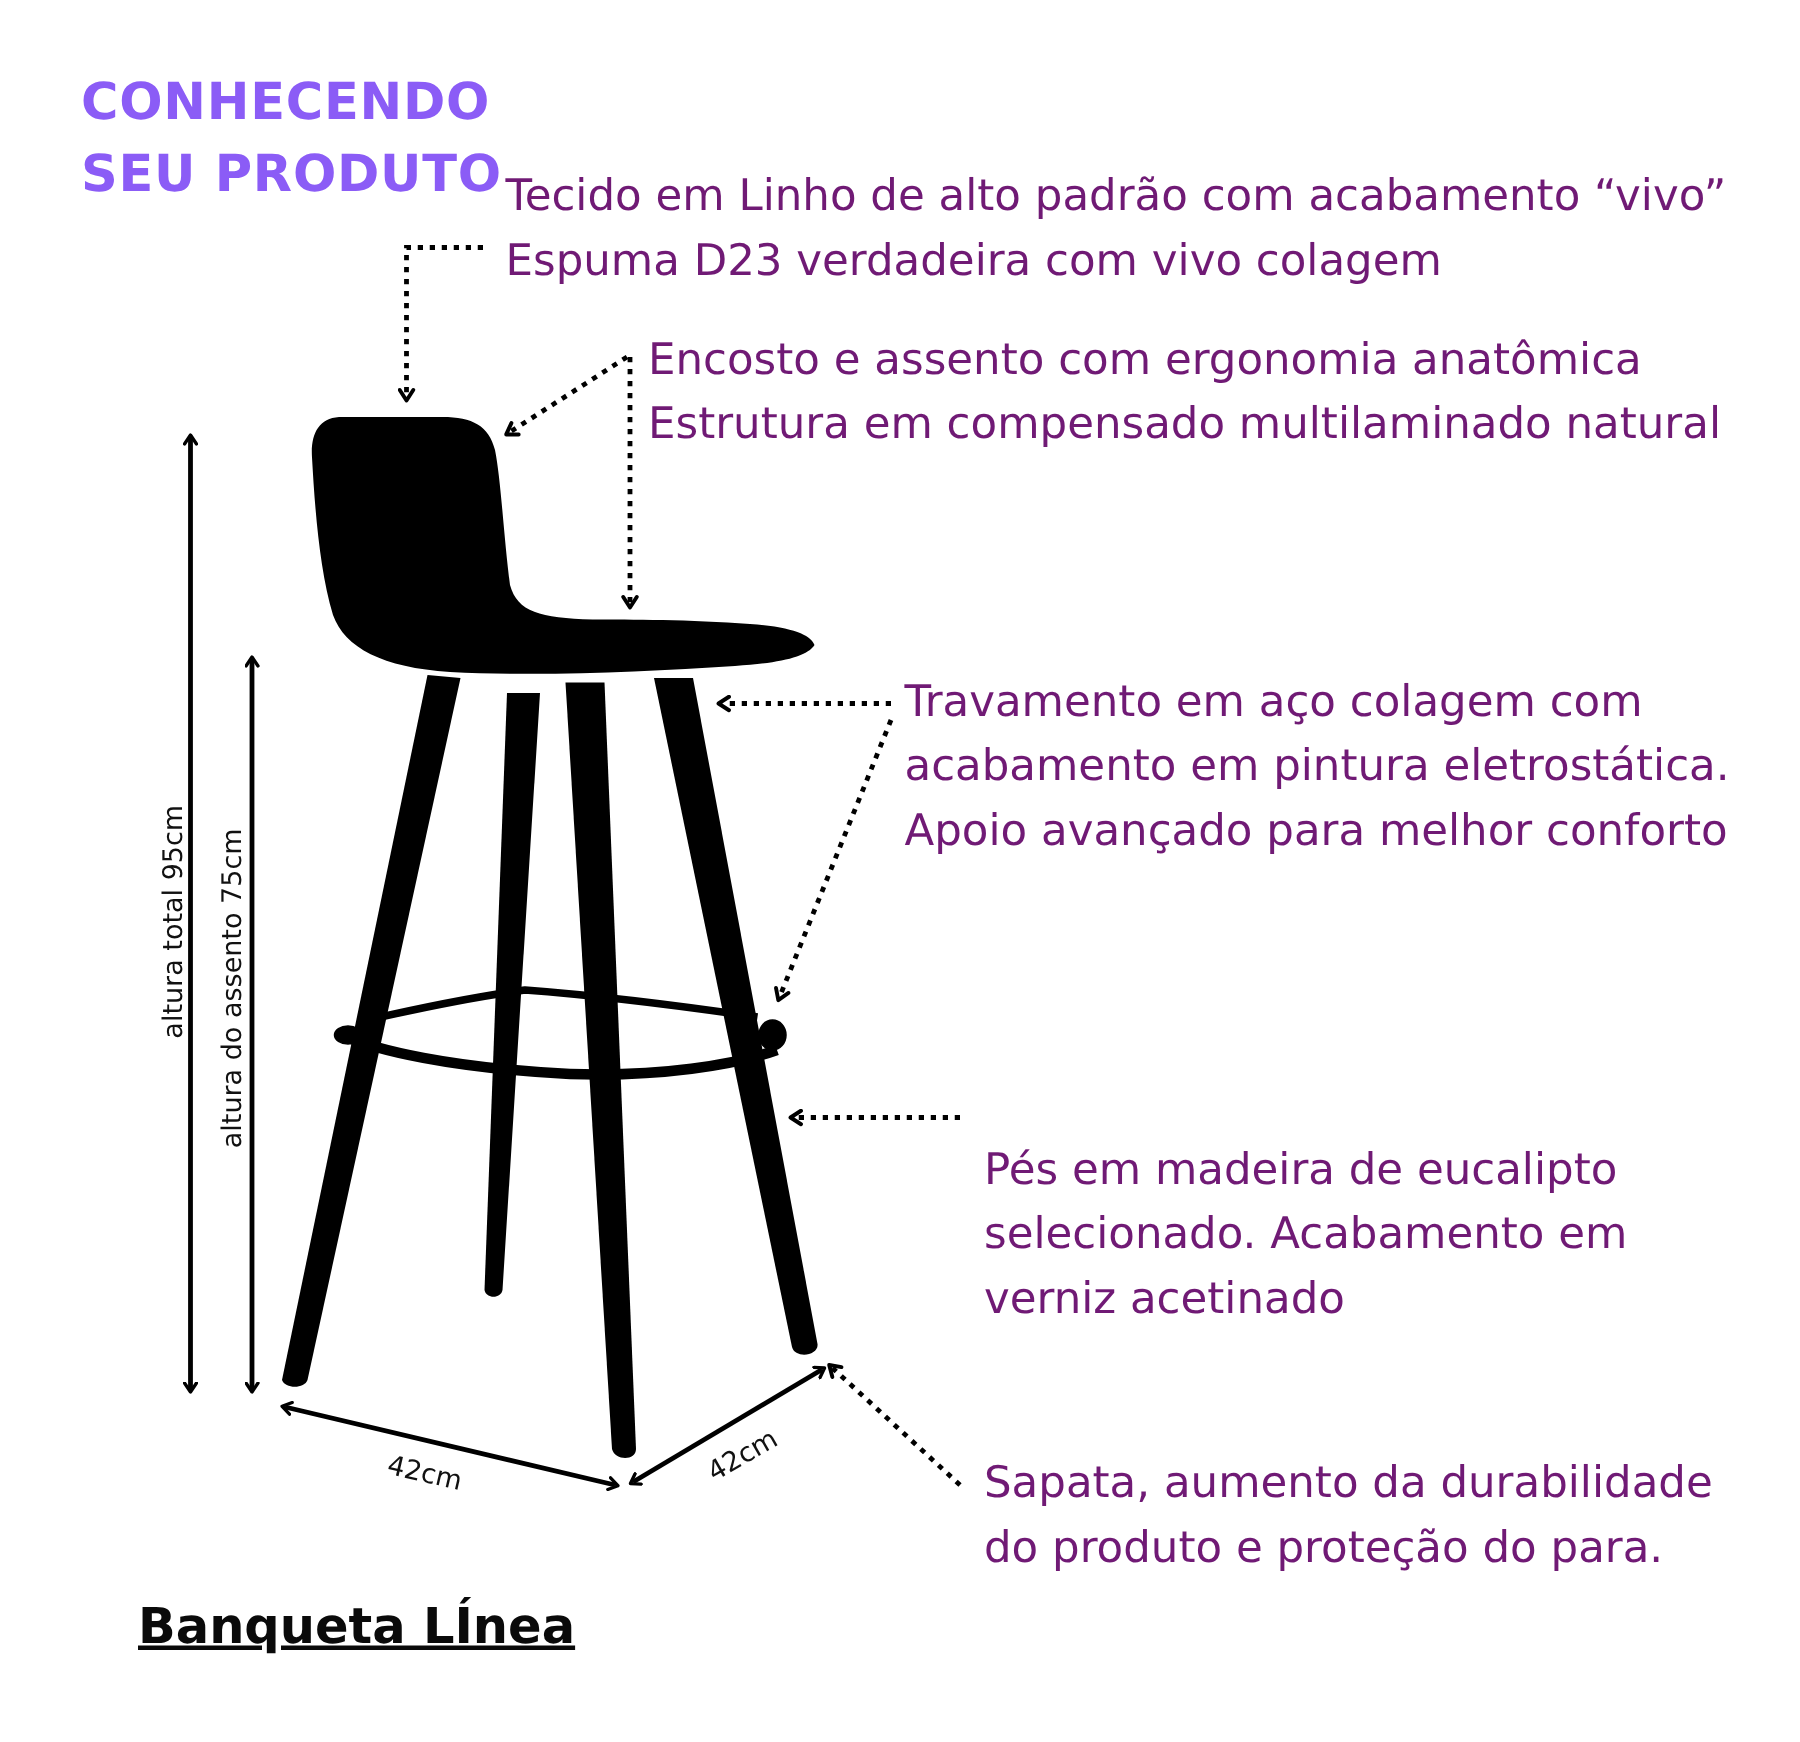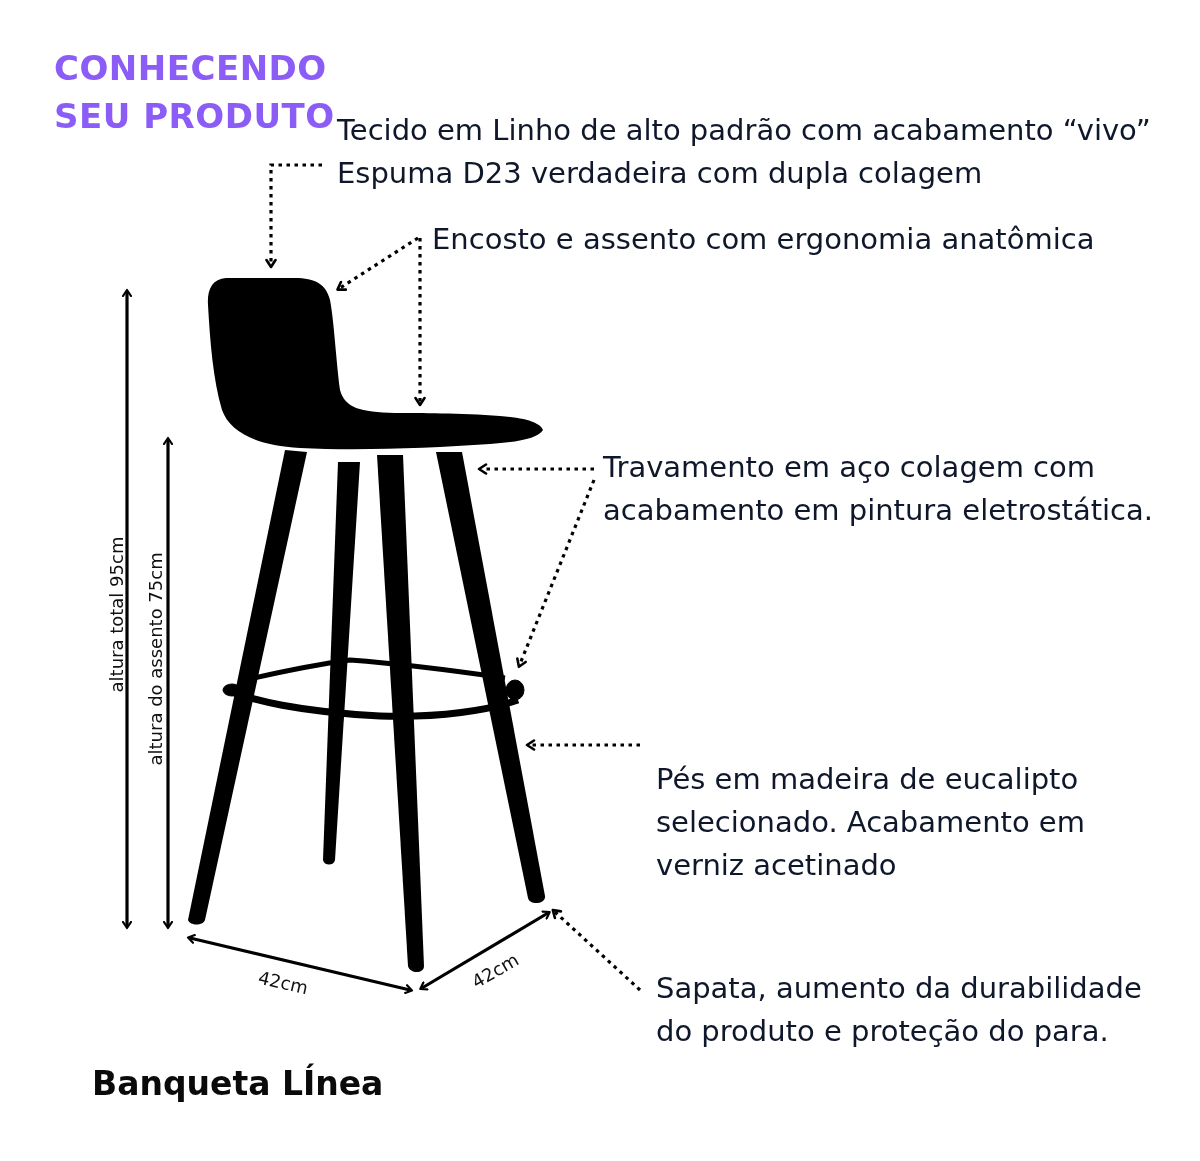--- a/index.html
+++ b/index.html
@@ -1,21 +1,21 @@
 <!DOCTYPE html>
 <html><head>
   <meta charset="utf-8">
   <style>
     html, body { margin: 0; padding: 0; background: #ffffff; }
     body { width: 1200px; height: 1161px; position: relative; overflow: hidden; font-family: "DejaVu Sans", "Liberation Sans", sans-serif; color: #111111; }
     .title { position: absolute; left: 54px; top: 44px; font-weight: bold; font-size: 34px; line-height: 48px; letter-spacing: 0.5px; color: #8b5cf6; }
     .title div { white-space: nowrap; }
-    .callout { position: absolute; font-size: 29px; line-height: 43px; color: #0f172a; white-space: nowrap; }
+    .callout { position: absolute; font-size: 29px; line-height: 43px; color: #701a75; white-space: nowrap; }
     .callout div { white-space: nowrap; }
-    .product-name { position: absolute; left: 92px; top: 1064px; font-weight: bold; font-size: 33px; color: #0a0a0a; white-space: nowrap; }
+    .product-name { position: absolute; left: 92px; top: 1064px; font-weight: bold; font-size: 33px; color: #0a0a0a; white-space: nowrap; text-decoration: underline; }
     svg.art { position: absolute; left: 0; top: 0; }
     .dim-label { position: absolute; font-size: 18px; color: #111111; white-space: nowrap; transform-origin: center center; }
   </style>
 </head>
 <body>
 
 <div class="title">
   <div>CONHECENDO</div>
   <div>SEU PRODUTO</div>
 </div>
@@ -75,30 +75,32 @@
   </g>
 </svg>
 
 <div class="dim-label" style="left:26px; top:604px; width:180px; text-align:center; transform: rotate(-90deg);">altura total 95cm</div>
 <div class="dim-label" style="left:60px; top:660px; width:190px; text-align:center; transform: rotate(-90deg);">altura do assento 75cm</div>
 <div class="dim-label" style="left:258px; top:972px; transform: rotate(13deg);">42cm</div>
 <div class="dim-label" style="left:470px; top:960px; transform: rotate(-30deg);">42cm</div>
 
 <div class="callout" style="left:337px; top:109px;">
   <div>Tecido em Linho de alto padrão com acabamento “vivo”</div>
-  <div>Espuma D23 verdadeira com dupla colagem</div>
+  <div>Espuma D23 verdadeira com vivo colagem</div>
 </div>
 
 <div class="callout" style="left:432px; top:218px;">
   <div>Encosto e assento com ergonomia anatômica</div>
+  <div>Estrutura em compensado multilaminado natural</div>
 </div>
 
 <div class="callout" style="left:603px; top:446px;">
   <div>Travamento em aço colagem com</div>
   <div>acabamento em pintura eletrostática.</div>
+  <div>Apoio avançado para melhor conforto</div>
 </div>
 
 <div class="callout" style="left:656px; top:722px;margin-top:36px;">
   <div>Pés em madeira de eucalipto</div>
   <div>selecionado. Acabamento em</div>
   <div>verniz acetinado</div>
 </div>
 
 <div class="callout" style="left:656px; top:967px;">
   <div>Sapata, aumento da durabilidade</div>

